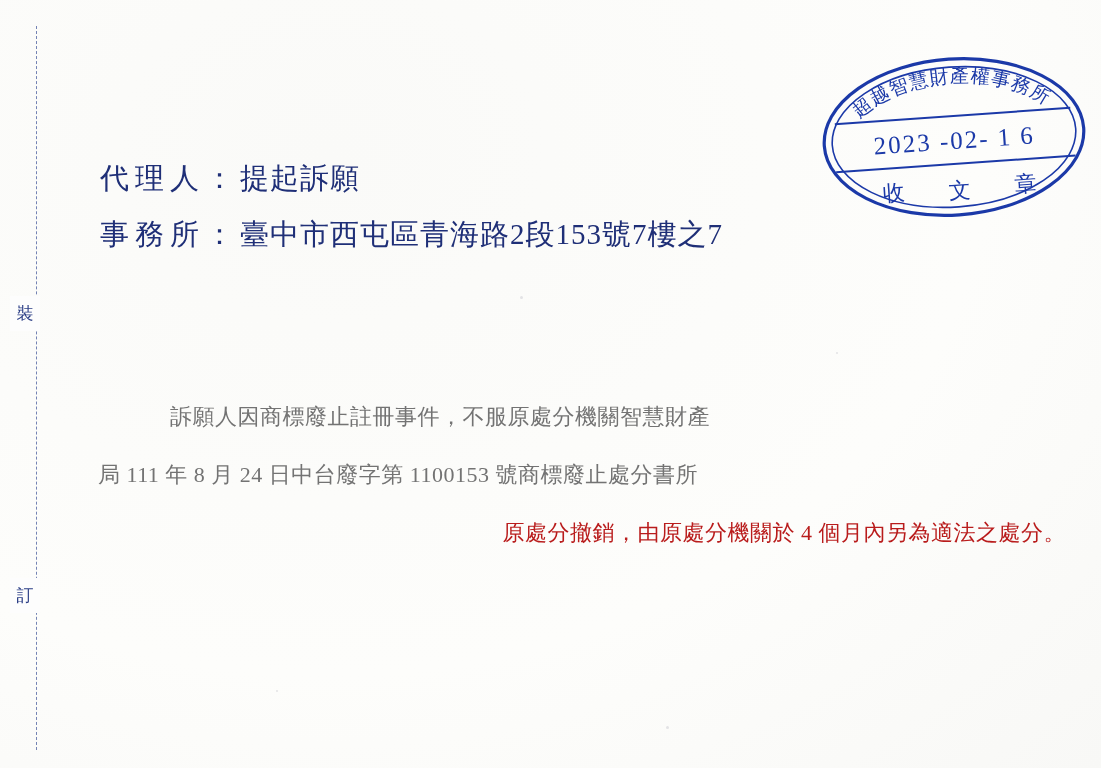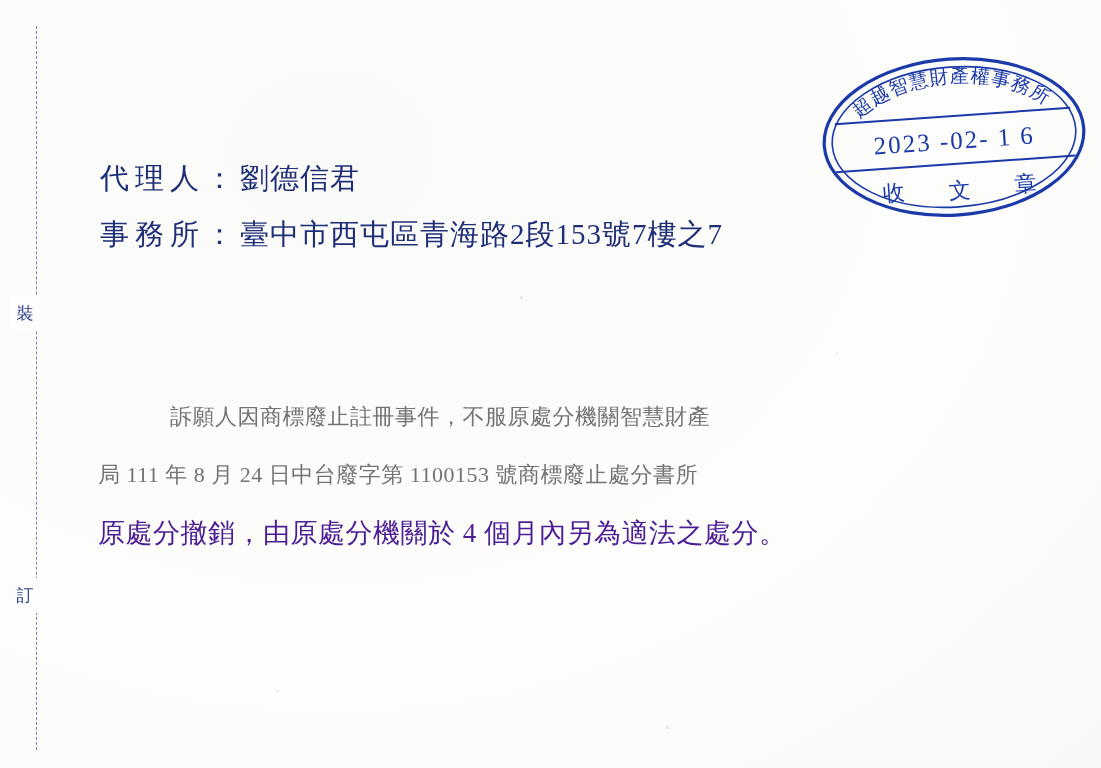--- a/index.html
+++ b/index.html
@@ -109,25 +109,26 @@
   .subject-heading {
     font-size: 30px;
     line-height: 58px;
     color: #1b2a6b;
     padding-left: 148px;
     letter-spacing: 0;
   }
   .subject-heading .gap { display: inline-block; width: 110px; }
 
   .decision-line {
-    font-size: 27px;
+    font-size: 22px;
     line-height: 58px;
-    color: #4c1d95;
+    color: #b91c1c;
     white-space: nowrap;
     letter-spacing: .5px;
+    text-align: right;
   }
 
   
   .speckle {
     position: absolute;
     background: #cfcfd6;
     border-radius: 50%;
     opacity: .55;
   }
 </style>
@@ -154,21 +155,21 @@
         <text class="stamp-date-text" x="136" y="105" text-anchor="middle" font-size="25" letter-spacing="2">2023 -02- 1 6</text>
         <text class="stamp-foot-text" x="72" y="152" text-anchor="middle" font-size="22">收</text>
         <text class="stamp-foot-text" x="138" y="154" text-anchor="middle" font-size="22">文</text>
         <text class="stamp-foot-text" x="204" y="152" text-anchor="middle" font-size="22">章</text>
       </g>
     </svg>
   </div>
 
   <div class="header-block">
     <div class="hdr-line">
-      <span class="lbl">代理人：</span><span>劉德信君</span>
+      <span class="lbl">代理人：</span><span>提起訴願</span>
     </div>
     <div class="hdr-line">
       <span class="lbl">事務所：</span><span>臺中市西屯區青海路2段153號7樓之7</span>
     </div>
   </div>
 
   <div class="body-block">
     <div class="para-line indent">訴願人因商標廢止註冊事件，不服原處分機關智慧財產</div>
     <div class="para-line">局 111 年 8 月 24 日中台廢字第 1100153 號商標廢止處分書所</div>
 

